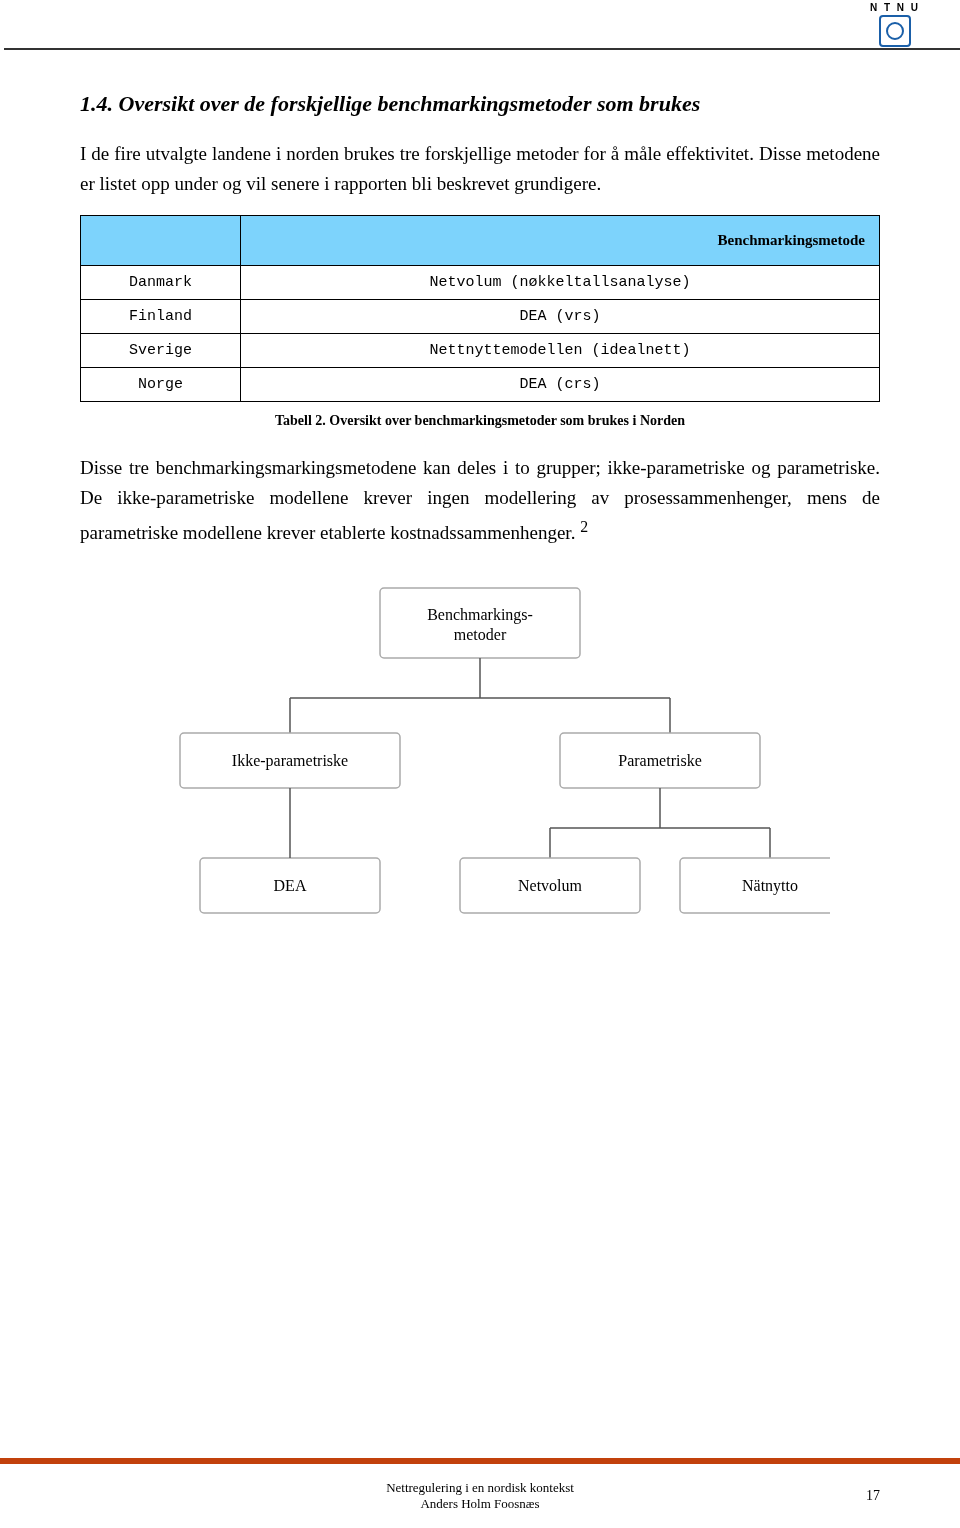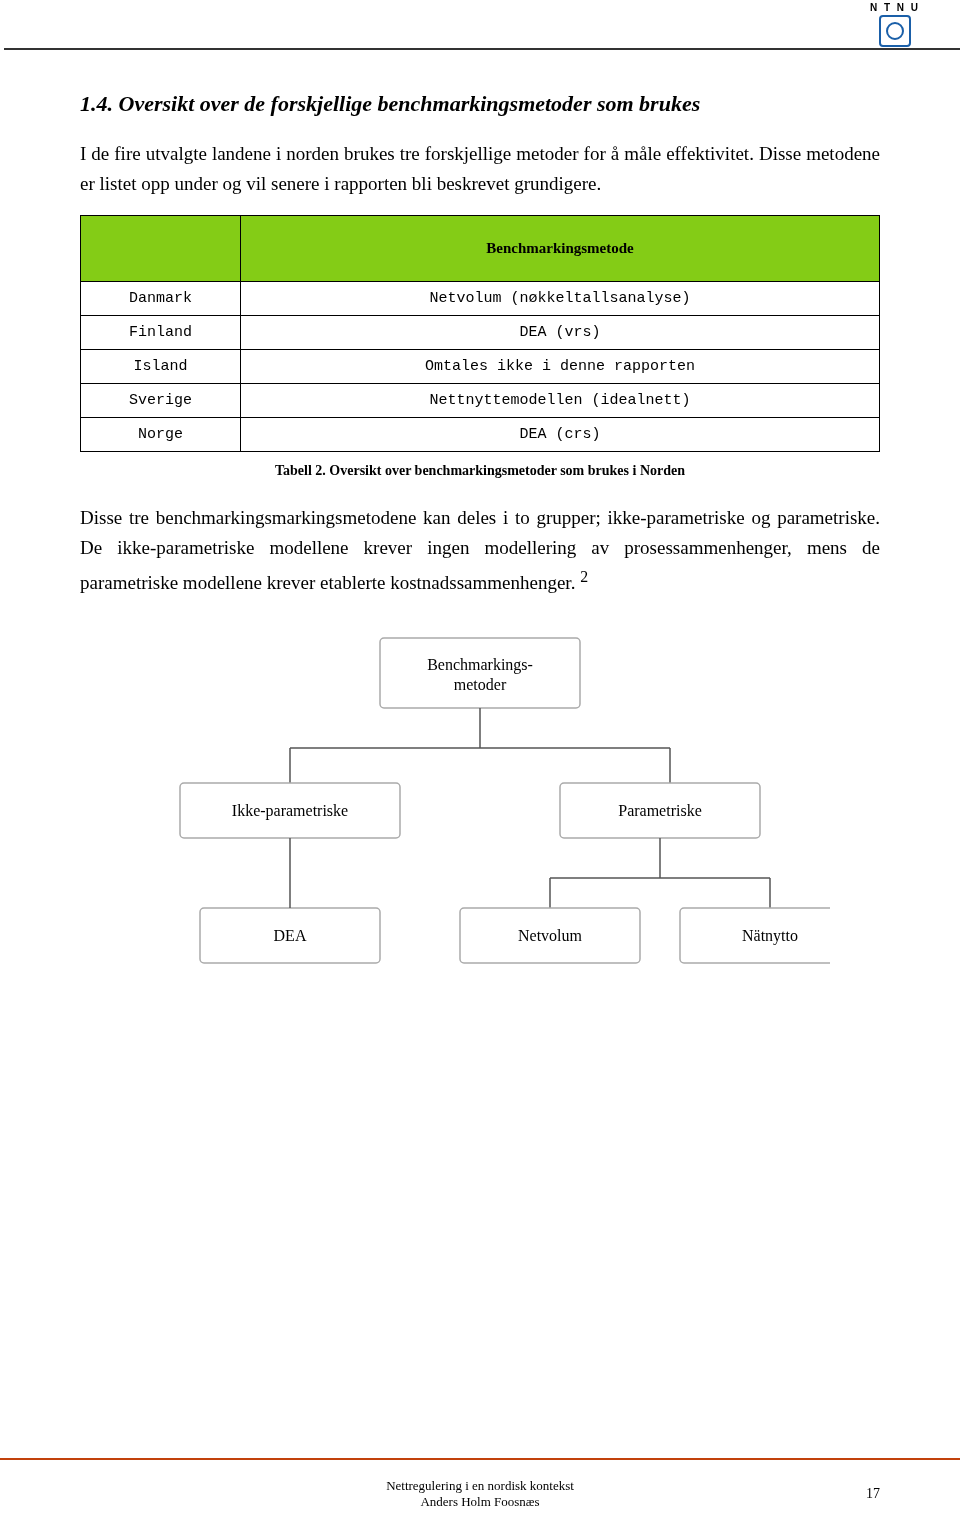--- a/index.html
+++ b/index.html
@@ -84,24 +84,24 @@
     
     .bench-table {
       width: 100%;
       border-collapse: collapse;
       margin-bottom: 8px;
       font-size: 15px;
     }
 
     .bench-table th {
       border: 1px solid #000;
-      padding: 24px 14px;
-      text-align: center;
-      font-weight: bold;
-      background: #84cc16;
+      padding: 16px 14px;
+      text-align: right;
+      font-weight: bold;
+      background: #7dd3fc;
     }
 
     .bench-table td {
       border: 1px solid #000;
       padding: 8px 20px;
       text-align: center;
       font-family: Liberation Mono, monospace;
     }
 
     .bench-table .col-country {
@@ -130,21 +130,21 @@
       margin-top: 10px;
     }
 
     
     .footer-bar {
       position: absolute;
       bottom: 0;
       left: 0;
       right: 0;
       height: 70px;
-      border-top: 2px solid #c2410c;
+      border-top: 6px solid #c2410c;
       display: flex;
       flex-direction: column;
       align-items: center;
       justify-content: center;
       font-size: 13px;
     }
 
     .footer-bar .page-num {
       position: absolute;
       right: 80px;
@@ -188,24 +188,20 @@
       <tbody id="table-body">
       <tr>
             <td>Danmark</td>
             <td>Netvolum (nøkkeltallsanalyse)</td>
           </tr>
           <tr>
             <td>Finland</td>
             <td>DEA (vrs)</td>
           </tr>
           <tr>
-            <td>Island</td>
-            <td>Omtales ikke i denne rapporten</td>
-          </tr>
-          <tr>
             <td>Sverige</td>
             <td>Nettnyttemodellen (idealnett)</td>
           </tr>
           <tr>
             <td>Norge</td>
             <td>DEA (crs)</td>
           </tr>
         </tbody>
     </table>
 

